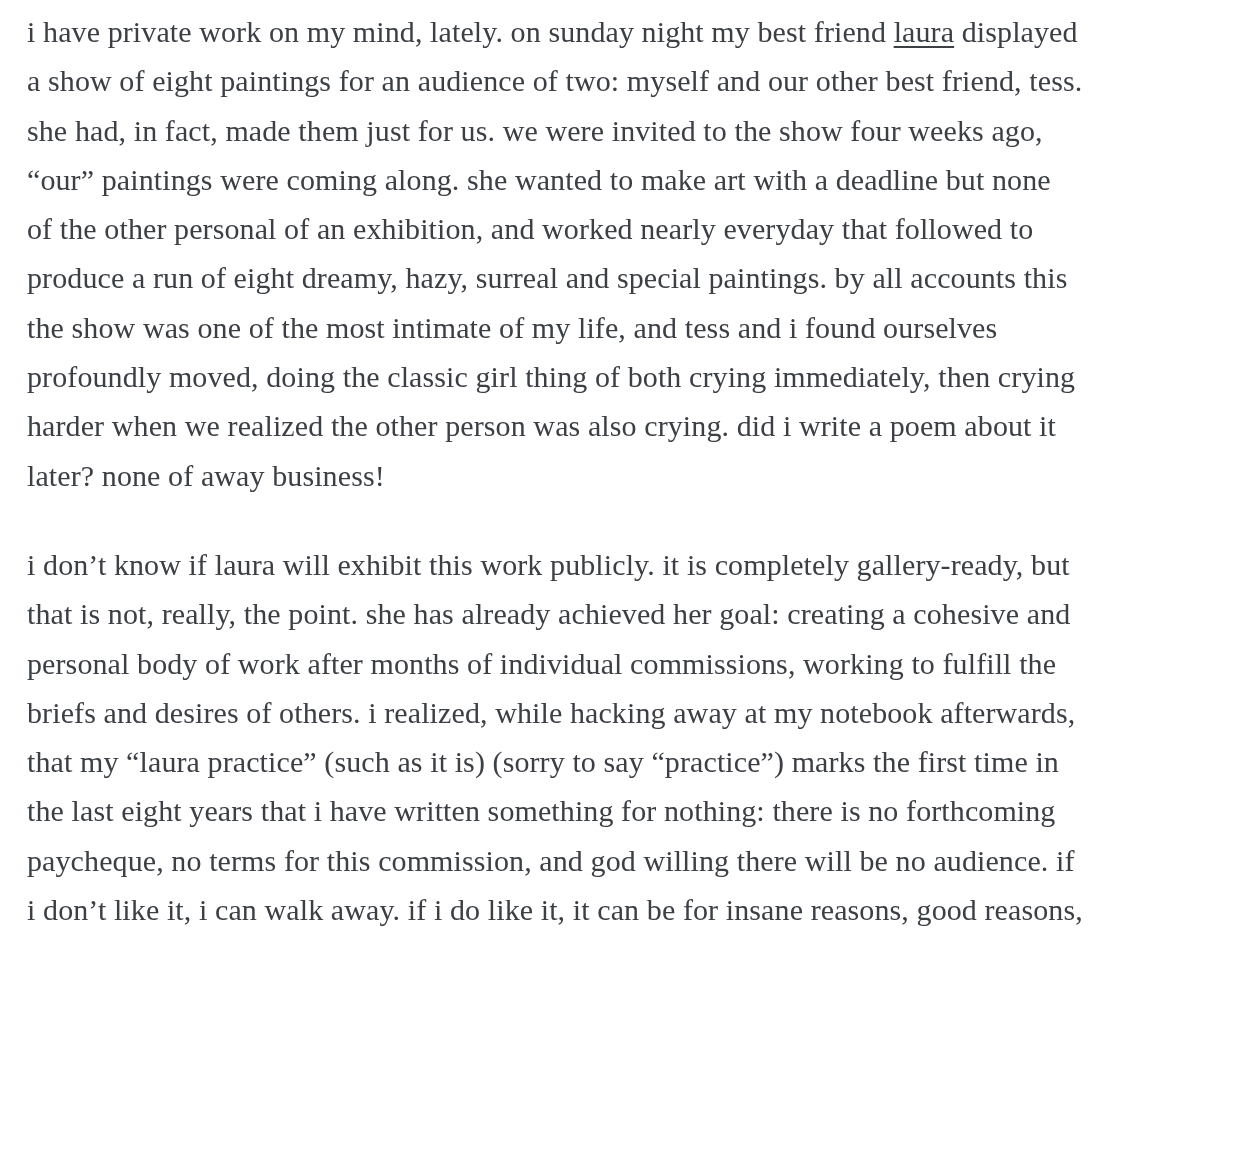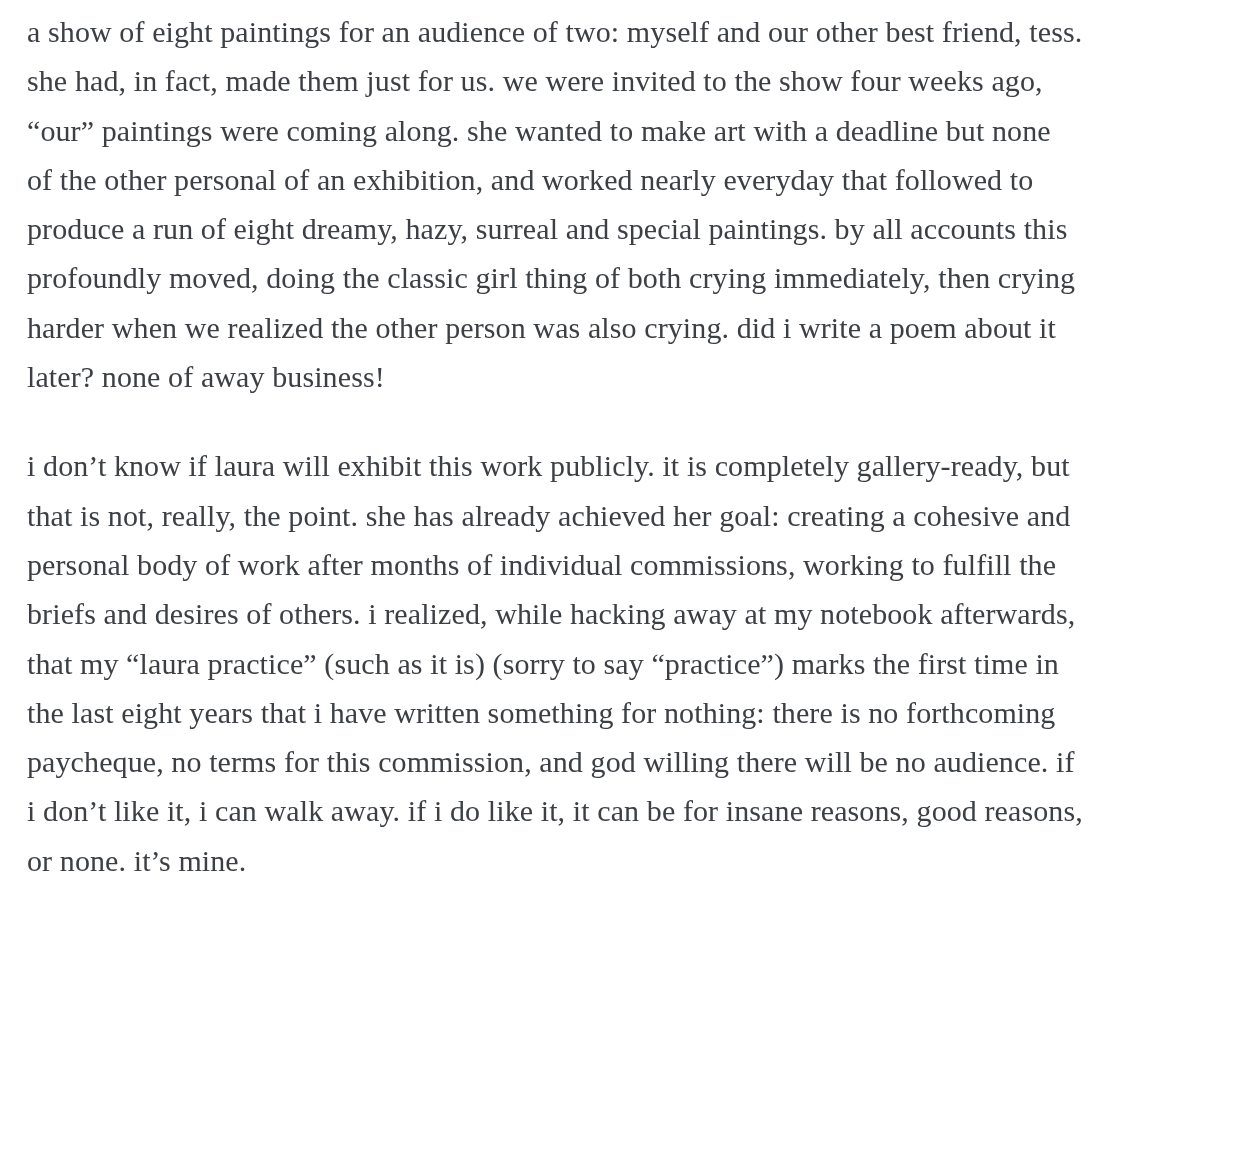--- a/index.html
+++ b/index.html
@@ -32,33 +32,34 @@
     text-decoration: underline;
     text-decoration-thickness: 1.5px;
     text-underline-offset: 4px;
   }
 </style>
 </head>
 <body style="background: rgb(255, 255, 255);">
 
 <main class="article" style="color: rgb(60, 64, 69);">
     <p>
+      <span class="line"><span>i have private work on my mind, lately. on sunday night my best friend </span><a href="#" class="link">laura</a><span> displayed</span></span>
       <span class="line"><span>a show of eight paintings for an audience of two: myself and our other best friend, tess.</span></span>
       <span class="line"><span>she had, in fact, made them just for us. we were invited to the show four weeks ago,</span></span>
       <span class="line"><span>“our” paintings were coming along. she wanted to make art with a deadline but none</span></span>
       <span class="line"><span>of the other personal of an exhibition, and worked nearly everyday that followed to</span></span>
       <span class="line"><span>produce a run of eight dreamy, hazy, surreal and special paintings. by all accounts this</span></span>
+      <span class="line"><span>the show was one of the most intimate of my life, and tess and i found ourselves</span></span>
       <span class="line"><span>profoundly moved, doing the classic girl thing of both crying immediately, then crying</span></span>
       <span class="line"><span>harder when we realized the other person was also crying. did i write a poem about it</span></span>
       <span class="line"><span>later? none of away business!</span></span>
     </p>
     <p>
       <span class="line"><span>i don’t know if laura will exhibit this work publicly. it is completely gallery-ready, but</span></span>
       <span class="line"><span>that is not, really, the point. she has already achieved her goal: creating a cohesive and</span></span>
       <span class="line"><span>personal body of work after months of individual commissions, working to fulfill the</span></span>
       <span class="line"><span>briefs and desires of others. i realized, while hacking away at my notebook afterwards,</span></span>
       <span class="line"><span>that my “laura practice” (such as it is) (sorry to say “practice”) marks the first time in</span></span>
       <span class="line"><span>the last eight years that i have written something for nothing: there is no forthcoming</span></span>
       <span class="line"><span>paycheque, no terms for this commission, and god willing there will be no audience. if</span></span>
       <span class="line"><span>i don’t like it, i can walk away. if i do like it, it can be for insane reasons, good reasons,</span></span>
-      <span class="line"><span>or none. it’s mine.</span></span>
     </p>
   </main>
 
 </body></html>

